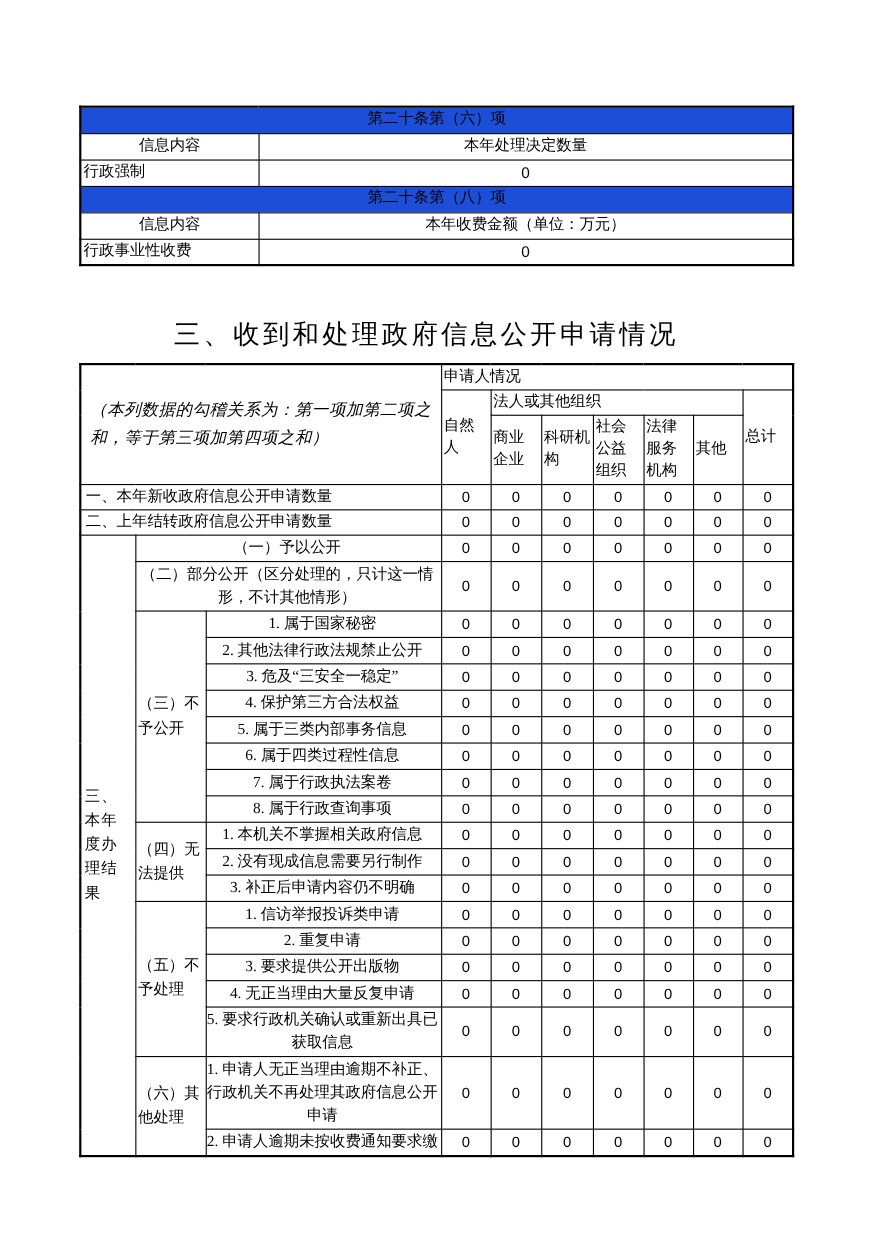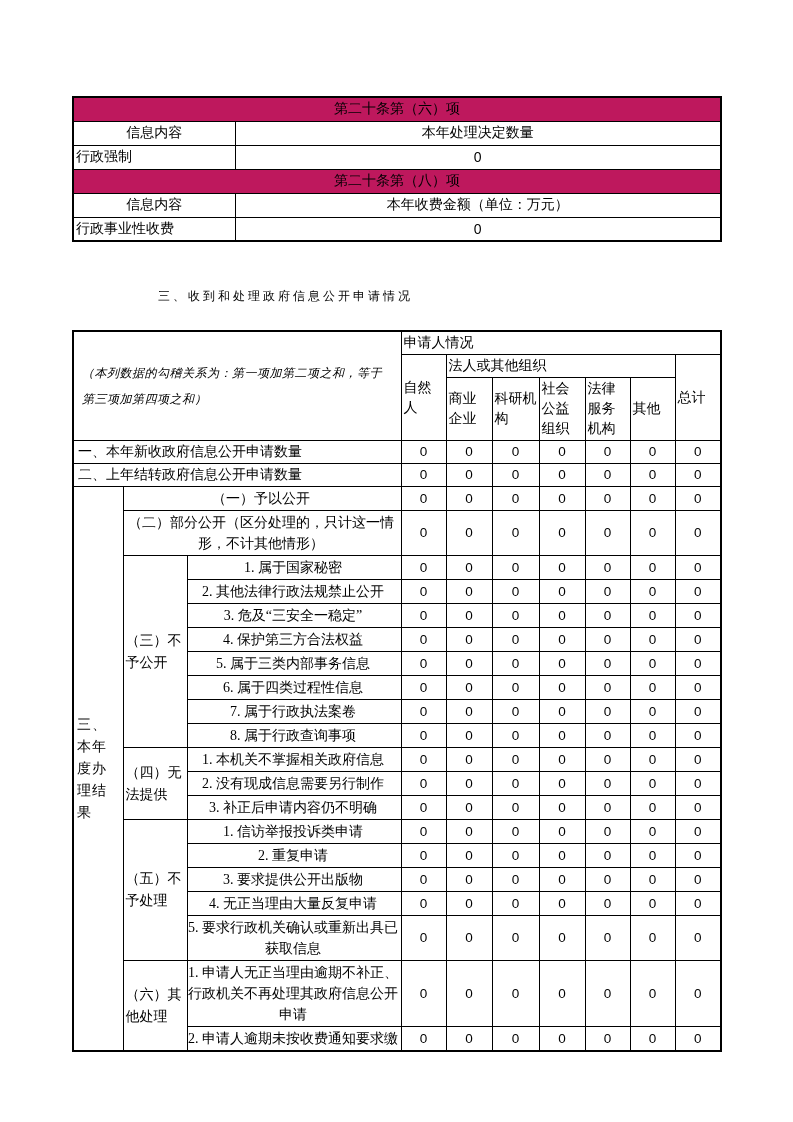--- a/index.html
+++ b/index.html
@@ -23,47 +23,47 @@
     line-height: 20px;
     padding: 1px 2px;
     vertical-align: middle;
     overflow: hidden;
     box-sizing: border-box;
   }
   
   .top-table { position: absolute; left: 72px; top: 96px; width: 648px; }
   .top-table td { height: 24px; }
   .band {
-    background: #be185d;
+    background: #1d4ed8;
     text-align: center;
   }
   .center { text-align: center; }
   .left   { text-align: left; padding-left: 5px; }
   .num {
     text-align: center;
     font-family: "Liberation Sans", "DejaVu Sans", sans-serif;
     font-size: 13.5px;
   }
   
   .section-title {
     position: absolute;
     left: 158px; top: 288px;
-    font-size: 12px;
+    font-size: 24px;
     letter-spacing: 3px;
     white-space: nowrap;
   }
   
   .main-table { position: absolute; left: 72px; top: 330px; width: 648px; }
   .main-table td.hdr { text-align: left; }
   .hr1 td { height: 20px; }
   .hr2 td { height: 19px; margin-left: 32px; }
   .hr3 td { height: 60px; }
   .main-table td.note {
     font-style: italic;
-    font-size: 12px;
+    font-size: 15px;
     letter-spacing: 0.5px;
     line-height: 26px;
     padding: 4px 8px;
     text-align: left;
     vertical-align: middle;
   }
   .main-table tbody td { height: 20px; }
   .main-table td.lbl { text-align: left; }
   .main-table td.flat { padding-left: 4px; }
   .main-table td.grp  { line-height: 22px; padding-left: 3px; letter-spacing: 1px; }

